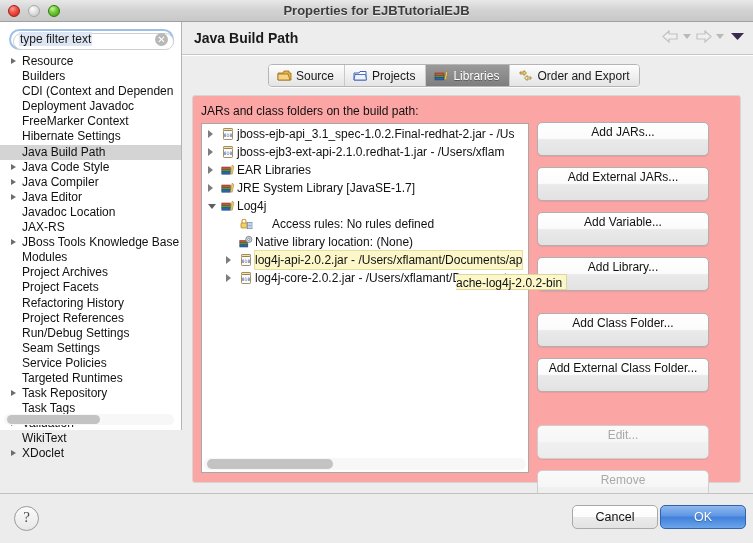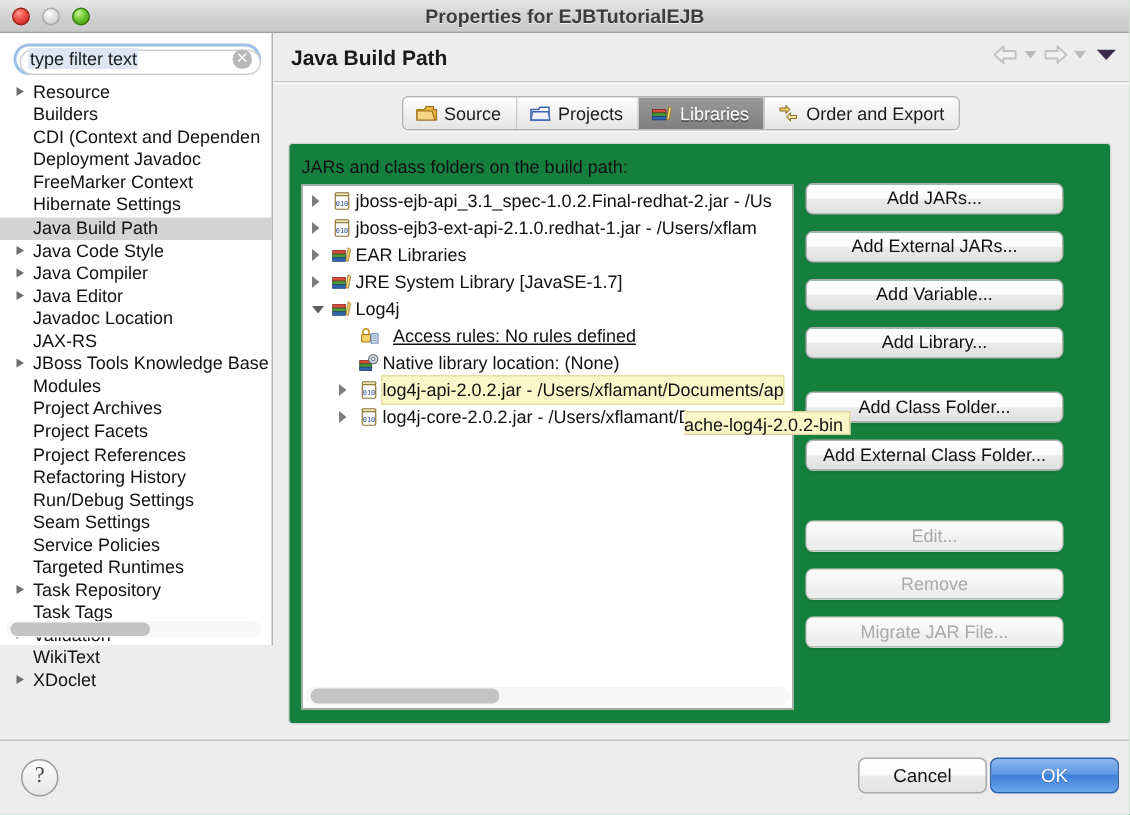--- a/index.html
+++ b/index.html
@@ -202,21 +202,21 @@
     background: linear-gradient(to bottom, #9a9a9a, #7e7e7e);
     color: #fff;
     text-shadow: 0 1px 0 rgba(0,0,0,0.35);
   }
   .tab-ico { width: 15px; height: 14px; position: relative; flex: none; }
 
   
   .content-box {
     position: absolute; left: 10px; top: 73px;
     width: 549px; height: 388px;
-    background: #15803d;
+    background: #fca5a5;
     border: 1px solid #d6d6d6;
     border-radius: 3px;
     box-sizing: border-box;
   }
   .list-label {
     position: absolute; left: 8px; top: 8px;
     font-size: 12px; color: #111;
   }
   .tree-panel {
     position: absolute; left: 8px; top: 27px;
@@ -289,21 +289,21 @@
   }
 
   
   .btncol {
     position: absolute; left: 344px; top: 26px;
     width: 196px;
   }
   .aqua-btn {
     display: block;
     width: 172px;
-    height: 21px;
+    height: 34px;
     line-height: 19px;
     text-align: center;
     font-size: 12px;
     color: #111;
     background: linear-gradient(to bottom, #ffffff 0%, #fbfbfb 48%, #eaeaea 52%, #e2e2e2 100%);
     border: 1px solid #b0b0b0;
     border-radius: 5px;
     box-sizing: border-box;
     box-shadow: 0 1px 1px rgba(0,0,0,0.07);
     margin-bottom: 11px;
@@ -394,22 +394,22 @@
         <div class="tl-row sel"><span>Java Build Path</span></div>
         <div class="tl-row"><span class="tl-arrow"></span><span>Java Code Style</span></div>
         <div class="tl-row"><span class="tl-arrow"></span><span>Java Compiler</span></div>
         <div class="tl-row"><span class="tl-arrow"></span><span>Java Editor</span></div>
         <div class="tl-row"><span>Javadoc Location</span></div>
         <div class="tl-row"><span>JAX-RS</span></div>
         <div class="tl-row"><span class="tl-arrow"></span><span>JBoss Tools Knowledge Base</span></div>
         <div class="tl-row"><span>Modules</span></div>
         <div class="tl-row"><span>Project Archives</span></div>
         <div class="tl-row"><span>Project Facets</span></div>
+        <div class="tl-row"><span>Refactoring History</span></div>
         <div class="tl-row"><span>Project References</span></div>
-        <div class="tl-row"><span>Refactoring History</span></div>
         <div class="tl-row"><span>Run/Debug Settings</span></div>
         <div class="tl-row"><span>Seam Settings</span></div>
         <div class="tl-row"><span>Service Policies</span></div>
         <div class="tl-row"><span>Targeted Runtimes</span></div>
         <div class="tl-row"><span class="tl-arrow"></span><span>Task Repository</span></div>
         <div class="tl-row"><span>Task Tags</span></div>
         <div class="tl-row"><span class="tl-arrow"></span><span>Validation</span></div>
         <div class="tl-row"><span>WikiText</span></div>
         <div class="tl-row"><span class="tl-arrow"></span><span>XDoclet</span></div>
       </div>
@@ -540,21 +540,21 @@
                 </svg></span>
               <span class="tp-text" style="left: 35px;">Log4j</span>
             </div>
             <div class="tp-row">
               <span class="tp-ico" style="left: 37px;"><svg width="14" height="14" viewBox="0 0 14 14">
                   <path d="M3 6 L3 4.2 A2 2 0 0 1 7 4.2 L7 6" fill="none" stroke="#c79a26" stroke-width="1.1"></path>
                   <rect x="2" y="6" width="6" height="5" rx="0.8" fill="#f4cf6a" stroke="#a07c13" stroke-width="0.7"></rect>
                   <rect x="8.4" y="5.5" width="4.6" height="6.2" fill="#eef2f8" stroke="#5c7fb5" stroke-width="0.7"></rect>
                   <path d="M9.2 7 L12.2 7 M9.2 8.5 L12.2 8.5 M9.2 10 L12.2 10" stroke="#5c7fb5" stroke-width="0.6"></path>
                 </svg></span>
-              <span class="tp-text" style="left: 60px; text-decoration: underline;">Access rules: No rules defined</span>
+              <span class="tp-text" style="left: 70px;">Access rules: No rules defined</span>
             </div>
             <div class="tp-row">
               <span class="tp-ico" style="left: 37px;"><svg width="14" height="14" viewBox="0 0 14 14">
                   <rect x="0.8" y="5.4" width="8" height="2.2" fill="#d94b3a" stroke="#8a2b20" stroke-width="0.55"></rect>
                   <rect x="0.8" y="7.6" width="8" height="2.2" fill="#4e9a3d" stroke="#2d6122" stroke-width="0.55"></rect>
                   <rect x="0.8" y="9.8" width="8" height="2.2" fill="#2f64b0" stroke="#1e3f72" stroke-width="0.55"></rect>
                   <circle cx="9.8" cy="4.4" r="3.1" fill="#cfd6de" stroke="#5d6a7a" stroke-width="0.7"></circle>
                   <circle cx="9.8" cy="4.4" r="1.1" fill="#fff" stroke="#5d6a7a" stroke-width="0.6"></circle>
                 </svg></span>
               <span class="tp-text" style="left: 53px;">Native library location: (None)</span>

